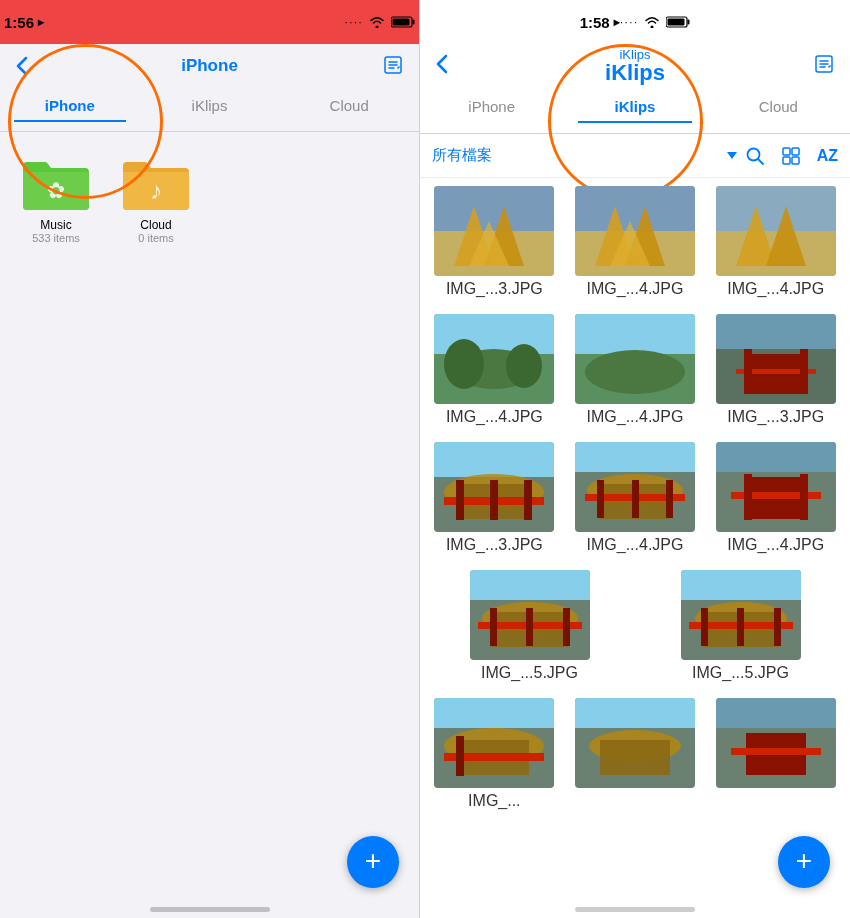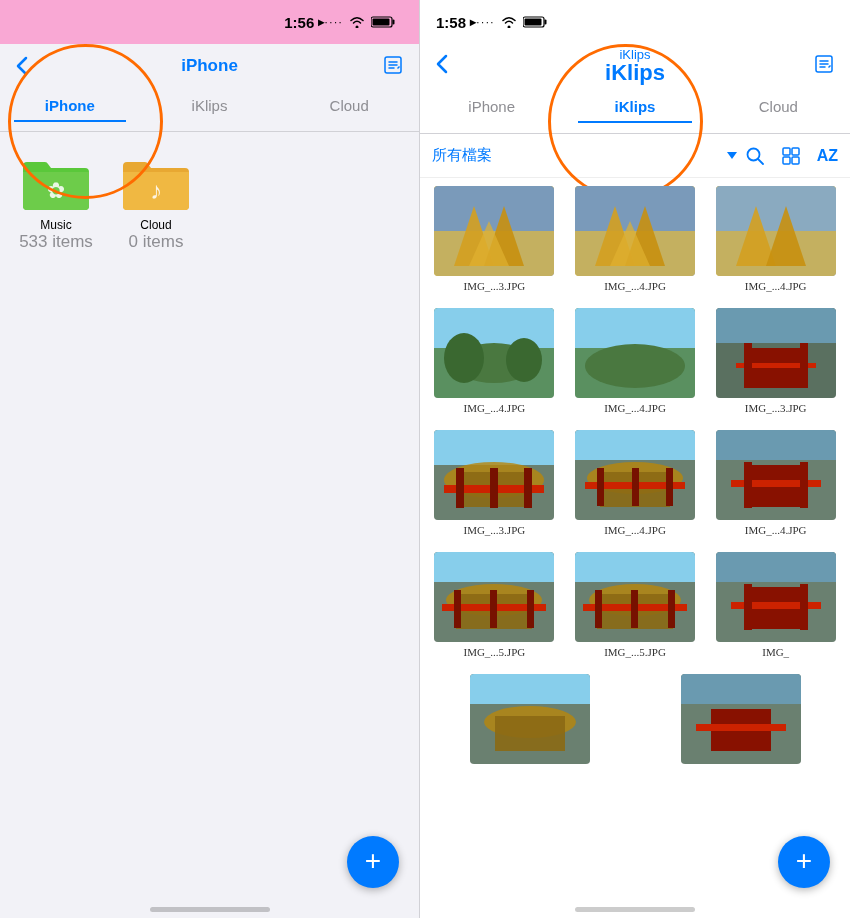--- a/index.html
+++ b/index.html
@@ -32,23 +32,23 @@
       display: flex;
       flex-direction: column;
       position: relative;
     }
 
     
     .status-bar {
       height: 44px;
       display: flex;
       align-items: center;
-      justify-content: flex-end;
-      padding: 0 24px;
-      background: #f9a8d4;
+      justify-content: space-between;
+      padding: 0 4px;
+      background: #ef4444;
     }
     .status-bar-time {
       font-size: 15px;
       font-weight: 600;
       color: #000;
       display: flex;
       align-items: center;
       gap: 4px;
     }
     .status-bar-icons {
@@ -143,21 +143,21 @@
     .folder-icon svg {
       width: 70px;
       height: 60px;
     }
     .folder-name {
       font-size: 12px;
       color: #000;
       text-align: center;
     }
     .folder-count {
-      font-size: 17px;
+      font-size: 11px;
       color: #8e8e93;
       text-align: center;
     }
 
     
     .circle-highlight {
       position: absolute;
       border: 3px solid #ff6b00;
       border-radius: 50%;
       pointer-events: none;
@@ -239,25 +239,24 @@
     .thumb {
       width: 120px;
       height: 90px;
       object-fit: cover;
       border-radius: 4px;
       background: #ccc;
       overflow: hidden;
       position: relative;
     }
     .file-name {
-      font-size: 11px;
+      font-size: 16px;
       color: #333;
       margin-top: 4px;
       text-align: center;
-      font-family: Liberation Serif, serif;
     }
 
     
     .thumb-yellow { background: linear-gradient(135deg, #d4a017 0%, #e8c84a 50%, #8b9dc3 100%); }
 
     
     .chevron-down {
       display: inline-block;
       width: 0;
       height: 0;
@@ -266,21 +265,21 @@
       border-top: 7px solid #007aff;
       margin-left: 4px;
       vertical-align: middle;
     }
 
     
     .right-status-bar {
       height: 44px;
       display: flex;
       align-items: center;
-      justify-content: flex-start;
+      justify-content: center;
       padding: 8px 16px;
       background: #fff;
     }
   </style>
 </head>
 <body>
 
 <div class="left-panel">
 
   <div class="status-bar">
@@ -602,54 +601,54 @@
             <ellipse cx="60" cy="48" rx="46" ry="16" fill="#b8860b" opacity="0.8"></ellipse>
             <rect x="22" y="42" width="76" height="35" fill="#8b6914" opacity="0.9"></rect>
             <rect x="8" y="52" width="104" height="7" fill="#cc2200"></rect>
             <rect x="20" y="38" width="7" height="38" fill="#771100"></rect>
             <rect x="93" y="38" width="7" height="38" fill="#771100"></rect>
             <rect x="56" y="38" width="7" height="38" fill="#771100"></rect>
           </svg>
         </div>
         <span class="file-name">IMG_...5.JPG</span>
       </div>
-      <div class="grid-cell" style="position:relative;">
+    </div>
+
+    <div class="grid-row">
+      <div class="grid-cell">
+        <div class="thumb">
+          <svg width="120" height="90" viewBox="0 0 120 90">
+            <rect width="120" height="90" fill="#6a8070"></rect>
+            <rect x="0" y="0" width="120" height="30" fill="#87ceeb"></rect>
+            <ellipse cx="60" cy="48" rx="50" ry="18" fill="#b8860b" opacity="0.8"></ellipse>
+            <rect x="25" y="42" width="70" height="35" fill="#8b6914" opacity="0.9"></rect>
+            <rect x="10" y="55" width="100" height="8" fill="#cc2200"></rect>
+            <rect x="22" y="38" width="8" height="40" fill="#771100"></rect>
+          </svg>
+        </div>
+        <span class="file-name">IMG_...</span>
+      </div>
+      <div class="grid-cell">
+        <div class="thumb">
+          <svg width="120" height="90" viewBox="0 0 120 90">
+            <rect width="120" height="90" fill="#6a8070"></rect>
+            <rect x="0" y="0" width="120" height="30" fill="#87ceeb"></rect>
+            <ellipse cx="60" cy="48" rx="46" ry="16" fill="#b8860b" opacity="0.8"></ellipse>
+            <rect x="25" y="42" width="70" height="35" fill="#8b6914" opacity="0.9"></rect>
+          </svg>
+        </div>
+        <span class="file-name"></span>
+      </div>
+      <div class="grid-cell">
         <div class="thumb">
           <svg width="120" height="90" viewBox="0 0 120 90">
             <rect width="120" height="90" fill="#6a8070"></rect>
             <rect x="0" y="0" width="120" height="30" fill="#6a9ab0"></rect>
             <rect x="30" y="35" width="60" height="42" fill="#881100"></rect>
             <rect x="15" y="50" width="90" height="7" fill="#cc2200"></rect>
-            <rect x="28" y="32" width="8" height="46" fill="#881100"></rect>
-            <rect x="84" y="32" width="8" height="46" fill="#881100"></rect>
-          </svg>
-        </div>
-        <span class="file-name">IMG_</span>
-      </div>
-    </div>
-
-    <div class="grid-row">
-      <div class="grid-cell">
-        <div class="thumb">
-          <svg width="120" height="90" viewBox="0 0 120 90">
-            <rect width="120" height="90" fill="#6a8070"></rect>
-            <rect x="0" y="0" width="120" height="30" fill="#87ceeb"></rect>
-            <ellipse cx="60" cy="48" rx="46" ry="16" fill="#b8860b" opacity="0.8"></ellipse>
-            <rect x="25" y="42" width="70" height="35" fill="#8b6914" opacity="0.9"></rect>
-          </svg>
-        </div>
-        <span class="file-name"></span>
-      </div>
-      <div class="grid-cell">
-        <div class="thumb">
-          <svg width="120" height="90" viewBox="0 0 120 90">
-            <rect width="120" height="90" fill="#6a8070"></rect>
-            <rect x="0" y="0" width="120" height="30" fill="#6a9ab0"></rect>
-            <rect x="30" y="35" width="60" height="42" fill="#881100"></rect>
-            <rect x="15" y="50" width="90" height="7" fill="#cc2200"></rect>
           </svg>
         </div>
         <span class="file-name"></span>
       </div>
     </div>
 
   </div>
 
   <div class="fab-button">
     <span>+</span>

